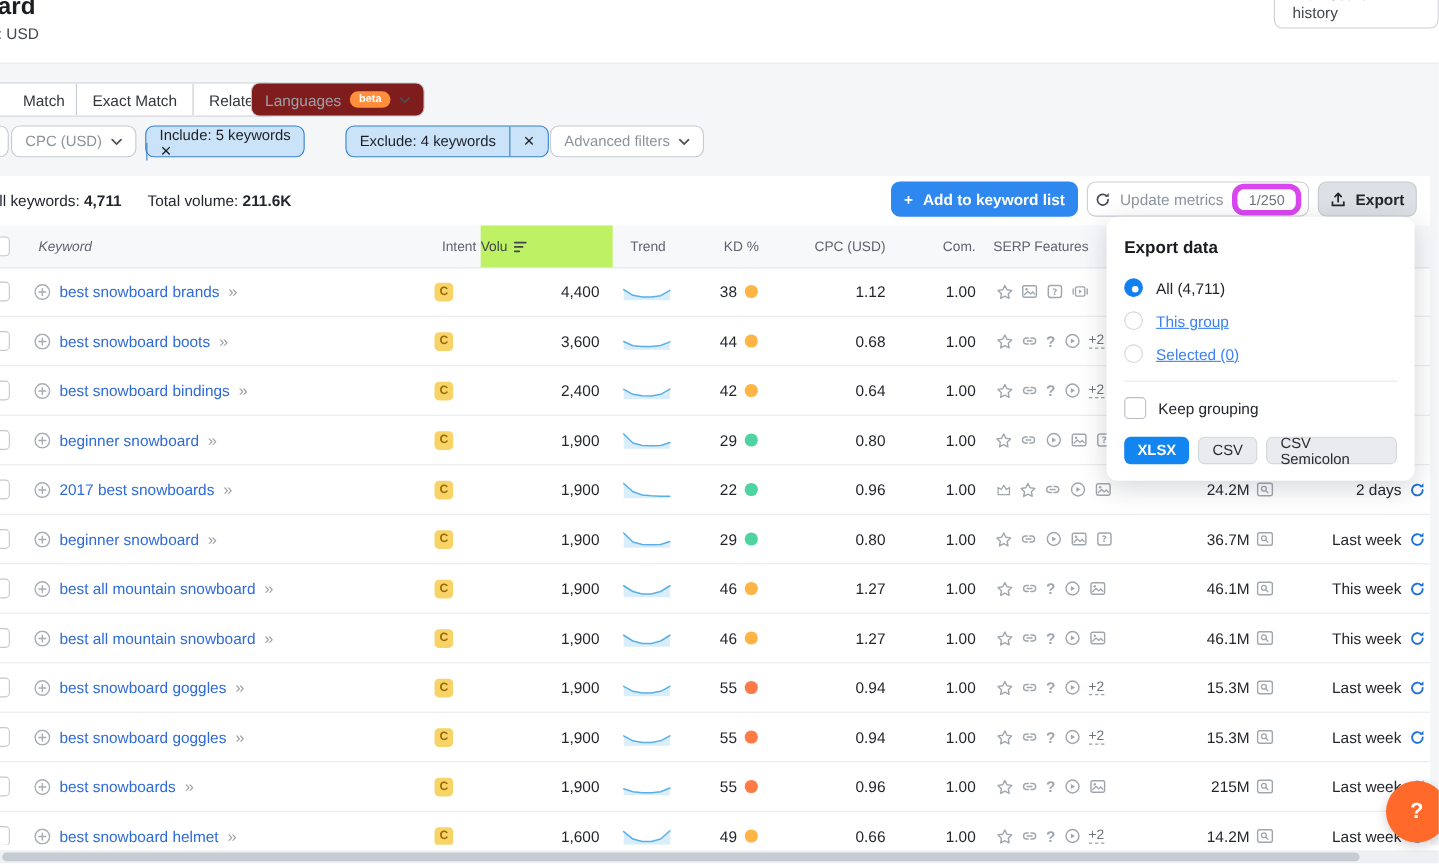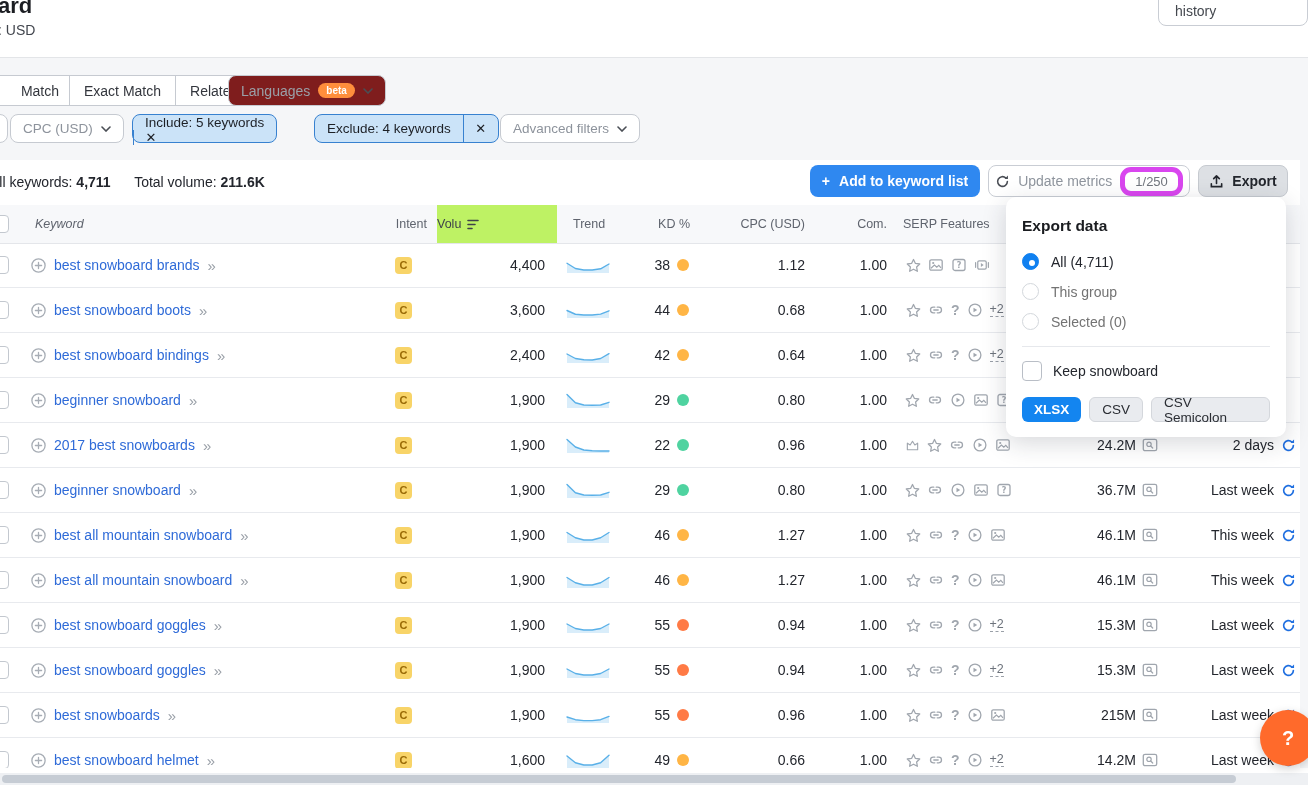--- a/index.html
+++ b/index.html
@@ -83,21 +83,21 @@
   .upd-cell{justify-content:flex-end;padding-right:4px;gap:6px;}
   
   .panel{top:197px;left:1006px;width:280px;height:240px;background:#fff;border-radius:10px;
     box-shadow:0 6px 24px rgba(33,40,54,.18);z-index:20;box-sizing:border-box;padding:20px 16px 16px 16px;}
   .panel h3{margin:0 0 18px 0;font-size:15.5px;font-weight:700;color:#1a1c20;}
   .opt{display:flex;align-items:center;gap:12px;margin-bottom:13px;font-size:14px;}
   .radio{width:17px;height:17px;border-radius:50%;box-sizing:border-box;}
   .radio.sel{background:#1080f0;border:1px solid #1080f0;position:relative;}
   .radio.sel::after{content:"";position:absolute;left:5.5px;top:5.5px;width:6px;height:6px;border-radius:50%;background:#fff;}
   .radio.dis{border:1px solid #d3d7dc;background:#fff;}
-  .opt.dis{color:#737373;}
+  .opt.dis{color:#3b82f6;text-decoration:underline;}
   .panel-div{height:1px;background:#e6e8ec;margin:16px 0 14px 0;}
   .keepg{display:flex;align-items:center;gap:11px;font-size:14px;color:#23262d;margin-bottom:16px;}
   .kg-box{width:18px;height:18px;border:1px solid #b9bec6;border-radius:4px;background:#fff;}
   .fmt{display:flex;gap:8px;}
   .fmt-btn{height:25px;border-radius:6px;display:flex;align-items:center;justify-content:center;
     font-size:13.5px;padding:0 12px;box-sizing:border-box;}
   .fmt-xlsx{background:#1385f0;color:#fff;font-weight:700;}
   .fmt-gray{background:#e9ebef;border:1px solid #d4d7dc;color:#2a2d33;}
   
   .help-fab{top:710px;left:1260px;width:56px;height:56px;border-radius:50%;background:#ff6a2b;
@@ -183,21 +183,21 @@
     <span>Export</span>
   </div>
 
   <div class="thead grid">
     <div class="cell">
         <span class="checkbox"></span>
       </div>
     <div class="cell" style="padding-left:13px;font-style:italic;">
         <span>Keyword</span>
       </div>
-    <div class="cell" style="justify-content:flex-end;padding-right:10px;">
+    <div class="cell" style="justify-content:flex-end;padding-right:4px;">
         <span>Intent</span>
       </div>
     <div class="vol-cell">
       <span>Volu</span>
       <svg width="13" height="11" viewBox="0 0 13 11">
           <path d="M1 1.5h10M1 5.5h7M1 9.5h4" stroke="#3f434a" stroke-width="1.6" stroke-linecap="round"></path>
         </svg>
     </div>
     <div class="cell" style="padding-left:16px;">
         <span>Trend</span>
@@ -1157,21 +1157,21 @@
     <span class="radio dis"></span>
     <span>This group</span>
   </div>
   <div class="opt dis">
     <span class="radio dis"></span>
     <span>Selected (0)</span>
   </div>
   <div class="panel-div"></div>
   <div class="keepg">
     <span class="kg-box"></span>
-    <span>Keep snowboard</span>
+    <span>Keep grouping</span>
   </div>
   <div class="fmt">
     <div class="fmt-btn fmt-xlsx">XLSX</div>
     <div class="fmt-btn fmt-gray">CSV</div>
     <div class="fmt-btn fmt-gray">CSV Semicolon</div>
   </div>
 </div>
 
 <div class="abs help-fab">
     <span>?</span>

